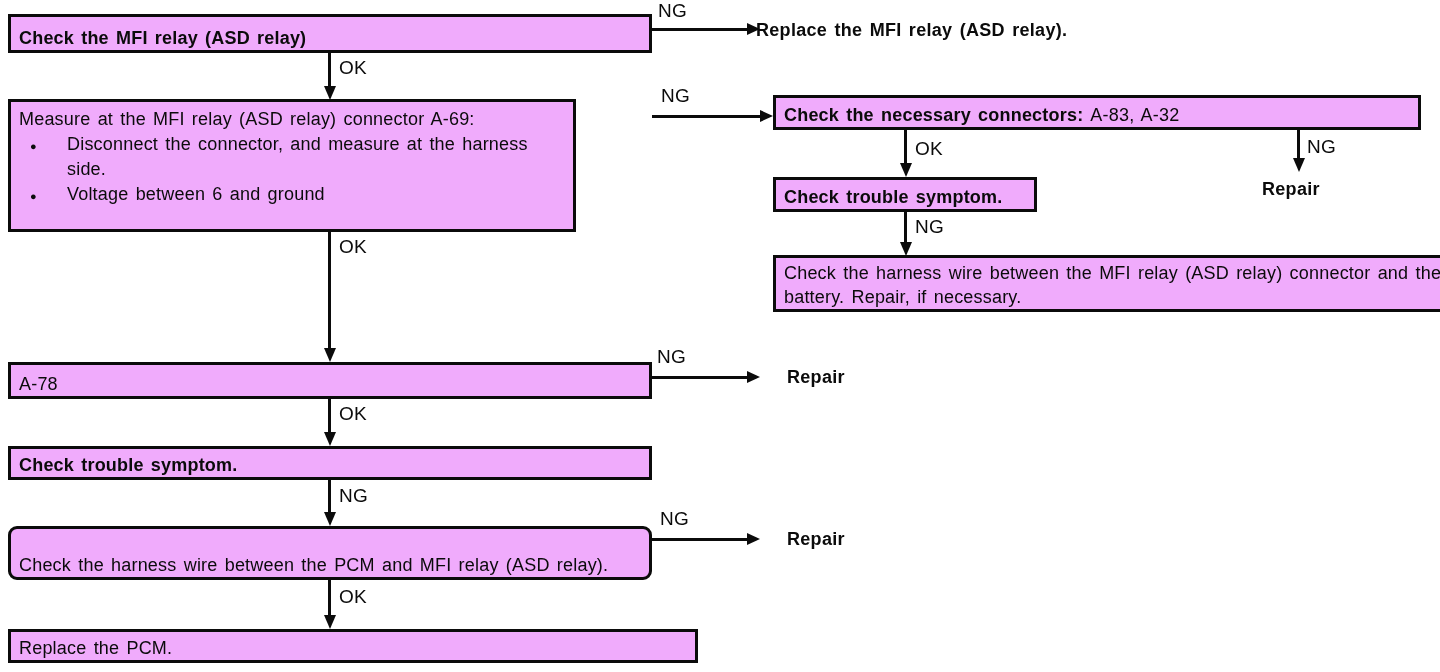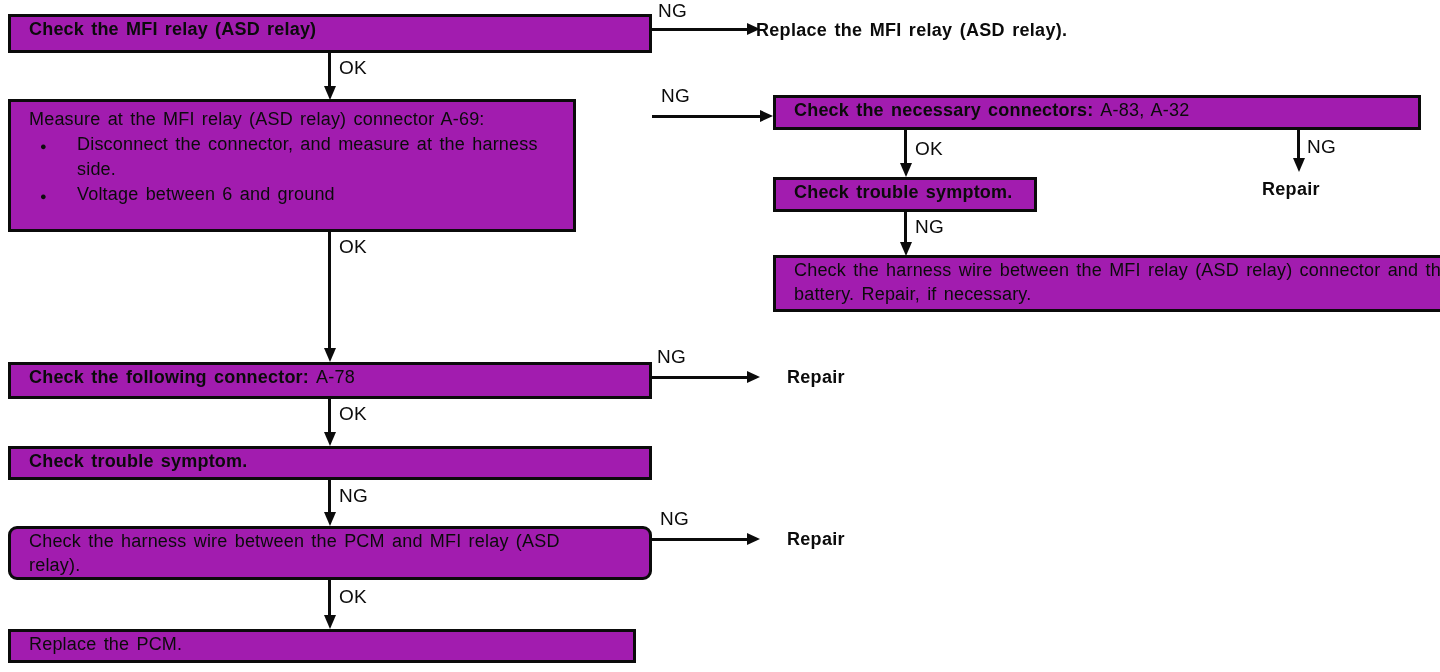--- a/index.html
+++ b/index.html
@@ -9,24 +9,24 @@
     height: 672px;
     background: #ffffff;
     font-family: "Liberation Sans", "DejaVu Sans", sans-serif;
     color: #0b0b0b;
     overflow: hidden;
   }
   .box {
     position: absolute;
     box-sizing: border-box;
     border: 3px solid #0b0b0b;
-    background: #a21caf;
+    background: #f0abfc;
     display: flex;
-    align-items: flex-start;
-    padding-left: 18px;
+    align-items: flex-end;
+    padding-left: 8px;
     font-size: 18px;
     letter-spacing: 0.2px;
     word-spacing: 2px;
     line-height: 24px;
   }
   .b700 { font-weight: 700; }
   .b400 { font-weight: 400; }
   .lblval .lbl { font-weight: 700; margin-right: 7px; }
   .lblval .val { font-weight: 400; }
   .multiline { display: block; padding-top: 5px; padding-bottom: 4px; line-height: 25px; font-weight: 400; }
@@ -81,33 +81,32 @@
       <span class="bullet-cell">●</span>
       <span>Disconnect the connector, and measure at the harness side.</span>
     </div>
     <div class="mrow">
       <span class="bullet-cell">●</span>
       <span>Voltage between 6 and ground</span>
     </div>
   </div>
 
   <div class="box lblval" style="left:8px; top:362px; width:644px; height:37px;">
-    <span class="lbl">Check the following connector:</span>
     <span class="val">A-78</span>
   </div>
 
   <div class="box b700" style="left:8px; top:446px; width:644px; height:34px;">
     <span>Check trouble symptom.</span>
   </div>
 
   <div class="box b400" style="left:8px; top:526px; width:644px; height:54px; padding-right:40px;border-radius:9px;">
     <span>Check the harness wire between the PCM and MFI relay (ASD relay).</span>
   </div>
 
-  <div class="box b400" style="left:8px; top:629px; width:628px; height:34px;">
+  <div class="box b400" style="left:8px; top:629px; width:690px; height:34px;">
     <span>Replace the PCM.</span>
   </div>
 
   <div class="box lblval" style="left:773px; top:95px; width:648px; height:35px;">
     <span class="lbl">Check the necessary connectors:</span>
     <span class="val">A-83, A-32</span>
   </div>
 
   <div class="box b700" style="left:773px; top:177px; width:264px; height:35px;">
     <span>Check trouble symptom.</span>

